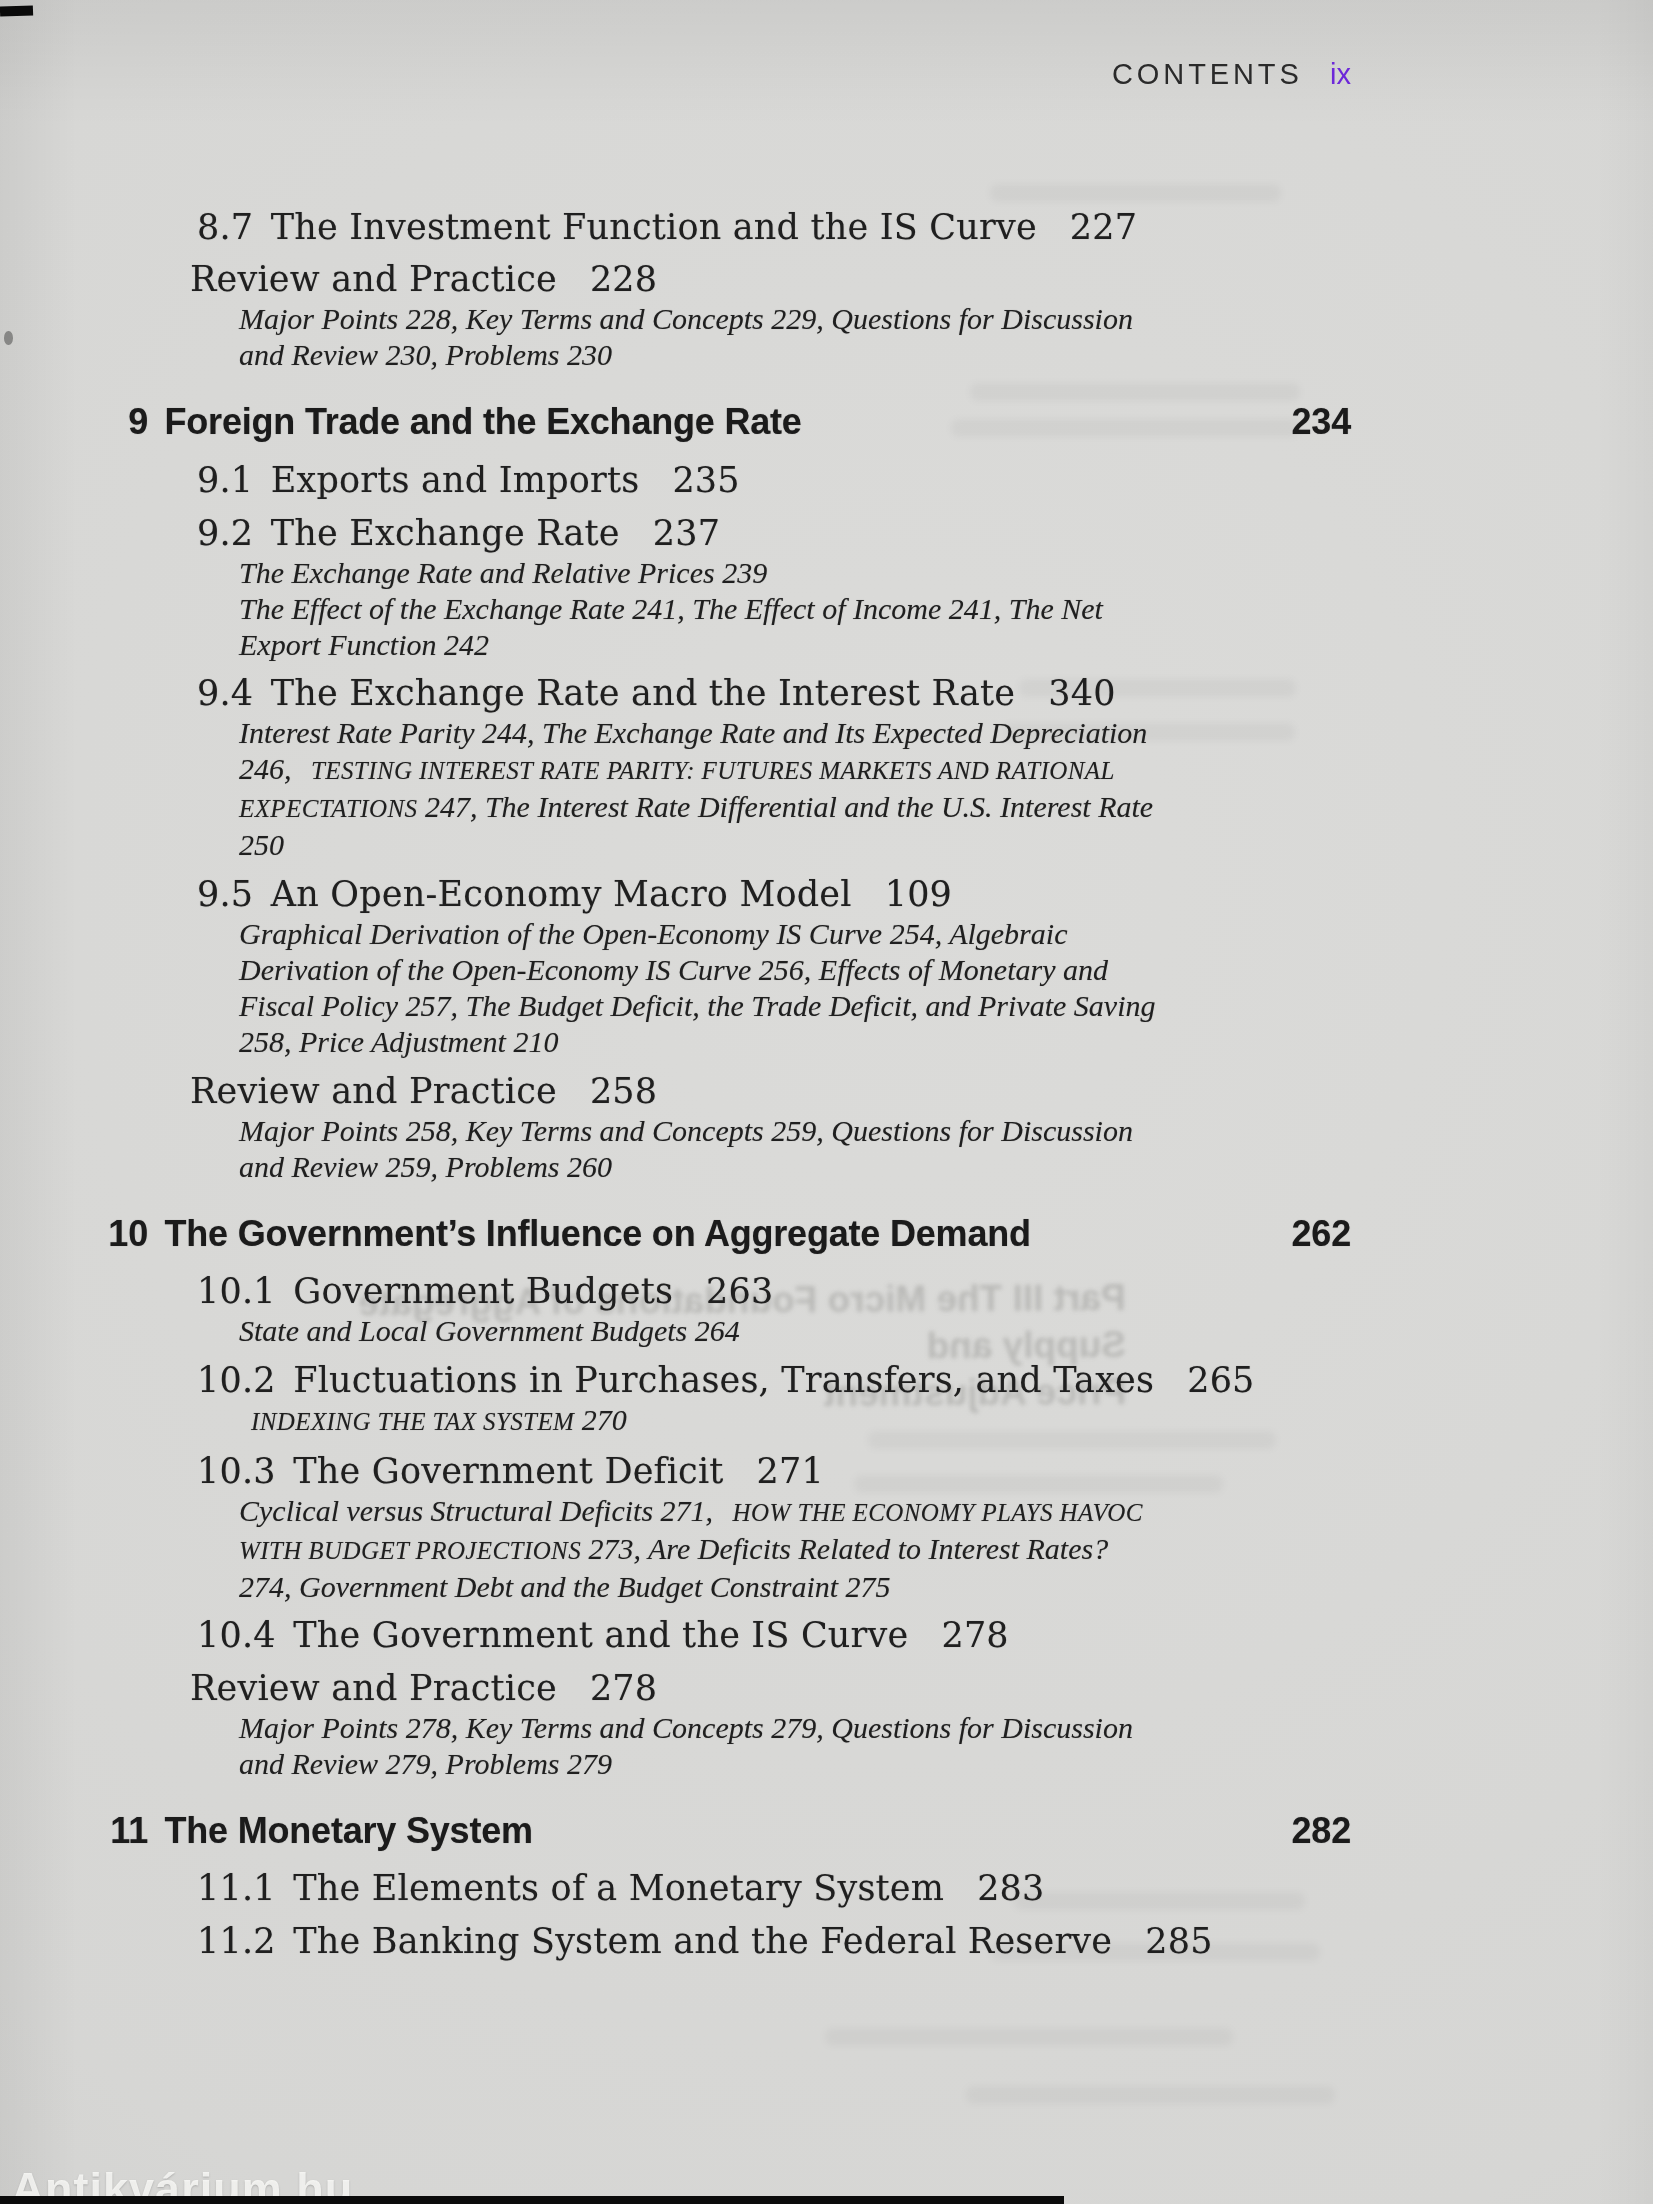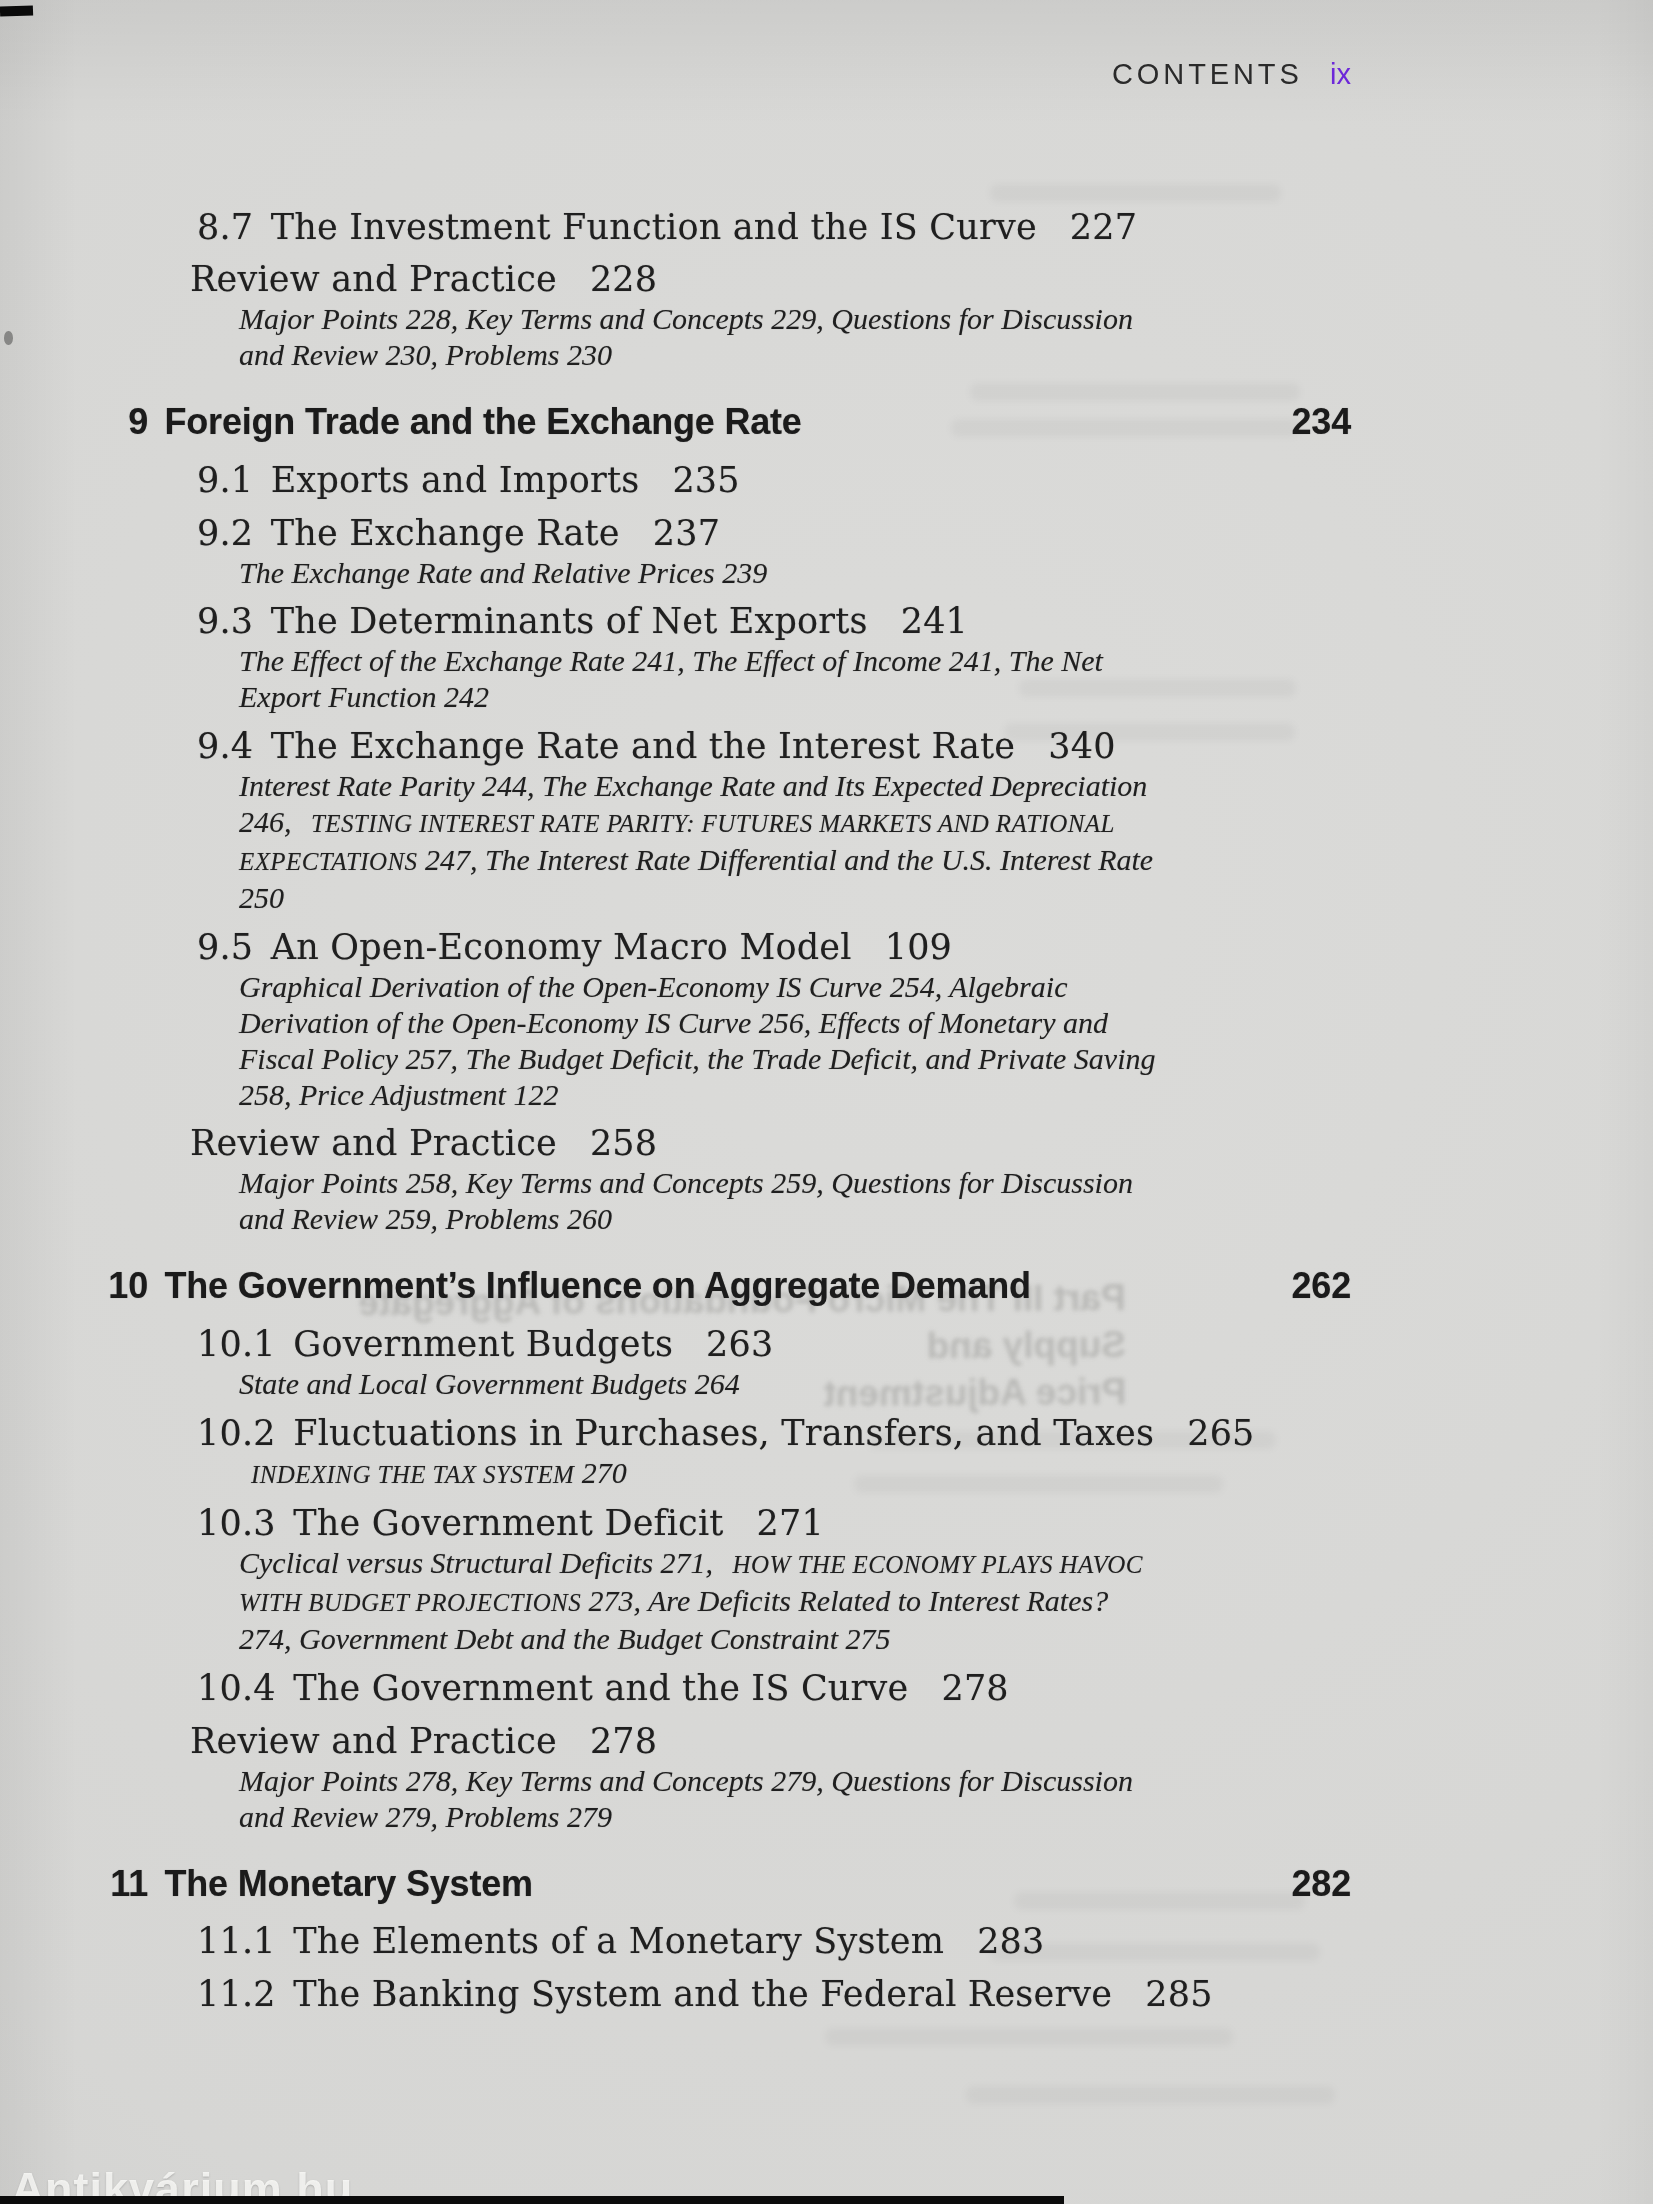--- a/index.html
+++ b/index.html
@@ -108,26 +108,25 @@
     <div class="row review"><span class="title">Review and Practice</span><span class="page-inline">228</span></div>
     <div class="details"><span class="it">Major Points 228, Key Terms and Concepts 229, Questions for Discussion and Review 230, Problems 230</span></div>
     <div class="row chapter">
       <span class="ch-num">9</span>
       <span class="ch-title">Foreign Trade and the Exchange Rate</span>
       <span class="ch-page">234</span>
     </div>
     <div class="row section"><span class="num">9.1</span><span class="title">Exports and Imports</span><span class="page-inline">235</span></div>
     <div class="row section"><span class="num">9.2</span><span class="title">The Exchange Rate</span><span class="page-inline">237</span></div>
     <div class="details"><span class="it">The Exchange Rate and Relative Prices 239</span></div>
-    <div class="row section"><span class="num">9.3</span><span class="title">The Determinants of Net Exports</span><span class="page-inline">241</span></div>
     <div class="details"><span class="it">The Effect of the Exchange Rate 241, The Effect of Income 241, The Net Export Function 242</span></div>
     <div class="row section"><span class="num">9.4</span><span class="title">The Exchange Rate and the Interest Rate</span><span class="page-inline">340</span></div>
     <div class="details"><span class="it">Interest Rate Parity 244, The Exchange Rate and Its Expected Depreciation 246, </span><span class="sc">TESTING INTEREST RATE PARITY: FUTURES MARKETS AND RATIONAL EXPECTATIONS</span><span class="it"> 247, The Interest Rate Differential and the U.S. Interest Rate 250</span></div>
     <div class="row section"><span class="num">9.5</span><span class="title">An Open-Economy Macro Model</span><span class="page-inline">109</span></div>
-    <div class="details"><span class="it">Graphical Derivation of the Open-Economy IS Curve 254, Algebraic Derivation of the Open-Economy IS Curve 256, Effects of Monetary and Fiscal Policy 257, The Budget Deficit, the Trade Deficit, and Private Saving 258, Price Adjustment 122</span></div>
+    <div class="details"><span class="it">Graphical Derivation of the Open-Economy IS Curve 254, Algebraic Derivation of the Open-Economy IS Curve 256, Effects of Monetary and Fiscal Policy 257, The Budget Deficit, the Trade Deficit, and Private Saving 258, Price Adjustment 210</span></div>
     <div class="row review"><span class="title">Review and Practice</span><span class="page-inline">258</span></div>
     <div class="details"><span class="it">Major Points 258, Key Terms and Concepts 259, Questions for Discussion and Review 259, Problems 260</span></div>
     <div class="row chapter">
       <span class="ch-num">10</span>
       <span class="ch-title">The Government’s Influence on Aggregate Demand</span>
       <span class="ch-page">262</span>
     </div>
     <div class="row section"><span class="num">10.1</span><span class="title">Government Budgets</span><span class="page-inline">263</span></div>
     <div class="details"><span class="it">State and Local Government Budgets 264</span></div>
     <div class="row section"><span class="num">10.2</span><span class="title">Fluctuations in Purchases, Transfers, and Taxes</span><span class="page-inline">265</span></div>

